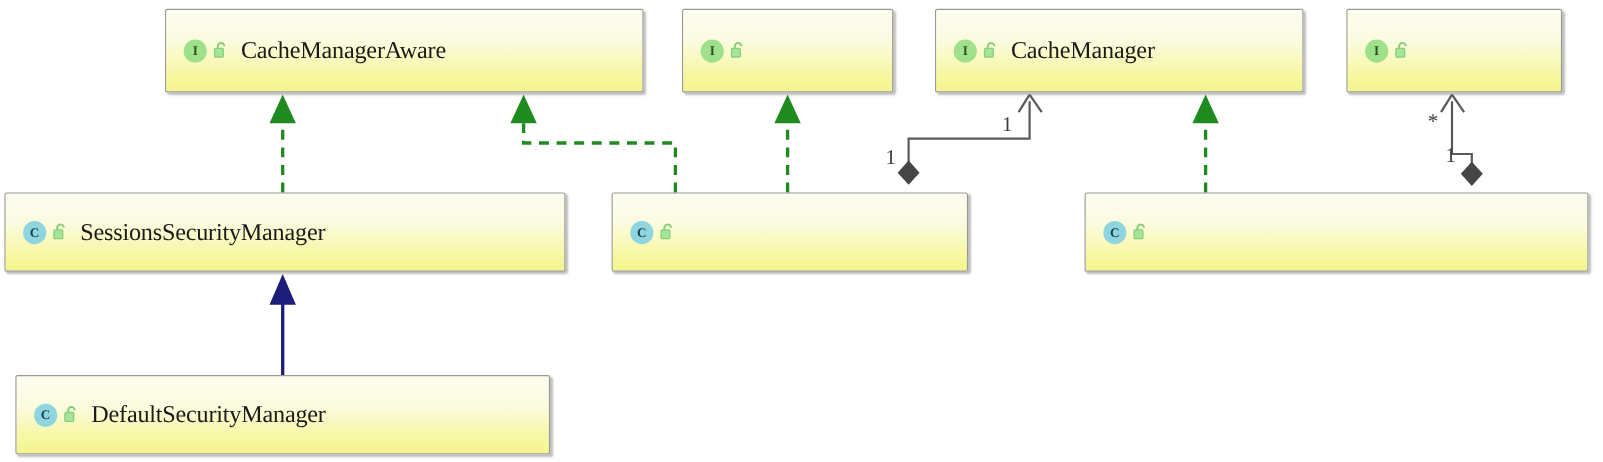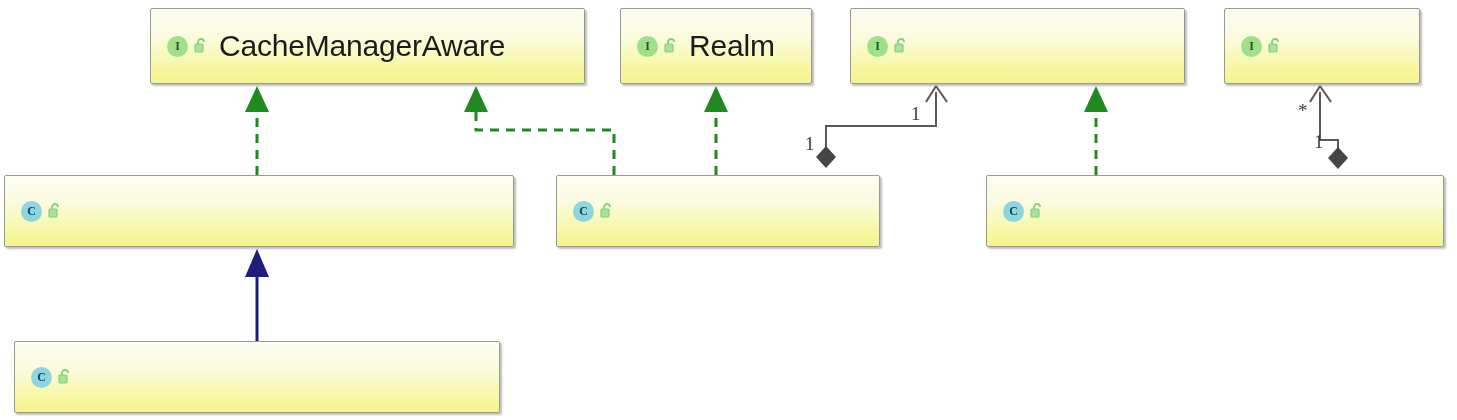--- a/index.html
+++ b/index.html
@@ -65,24 +65,24 @@
   }
   .lock-icon {
     width: 14px;
     height: 16px;
     margin-left: 6px;
     flex: 0 0 auto;
     display: inline-block;
   }
   .node-label {
     margin-left: 11px;
-    font-size: 30px;
+    font-size: 22px;
     color: #1b1b1b;
     letter-spacing: -0.2px;
-    font-family: Liberation Sans, sans-serif;
+    font-family: Liberation Serif, serif;
   }
   .mult {
     position: absolute;
     font-size: 19px;
     color: #3a3a3a;
     font-family: "Liberation Serif", serif;
   }
 </style>
 </head>
 <body>
@@ -154,33 +154,33 @@
 
   <div class="node" style="left:620px; top:8px; width:192px; height:76px;">
     <div class="node-inner">
       <span class="stereo-icon iface">I</span>
       <span class="lock-icon">
         <svg viewBox="0 0 14 16" width="14" height="16" xmlns="http://www.w3.org/2000/svg">
           <path d="M4 6 V4 a3 3 0 0 1 6 0" fill="none" stroke="#86d07a" stroke-width="1.8"></path>
           <rect x="1" y="6" width="8" height="8" rx="1" fill="#a7e39a" stroke="#86d07a" stroke-width="1.2"></rect>
         </svg>
       </span>
-      <span class="node-label">Realm</span>
     </div>
   </div>
 
   <div class="node" style="left:850px; top:8px; width:335px; height:76px;">
     <div class="node-inner">
       <span class="stereo-icon iface">I</span>
       <span class="lock-icon">
         <svg viewBox="0 0 14 16" width="14" height="16" xmlns="http://www.w3.org/2000/svg">
           <path d="M4 6 V4 a3 3 0 0 1 6 0" fill="none" stroke="#86d07a" stroke-width="1.8"></path>
           <rect x="1" y="6" width="8" height="8" rx="1" fill="#a7e39a" stroke="#86d07a" stroke-width="1.2"></rect>
         </svg>
       </span>
+      <span class="node-label">CacheManager</span>
     </div>
   </div>
 
   <div class="node" style="left:1224px; top:8px; width:196px; height:76px;">
     <div class="node-inner">
       <span class="stereo-icon iface">I</span>
       <span class="lock-icon">
         <svg viewBox="0 0 14 16" width="14" height="16" xmlns="http://www.w3.org/2000/svg">
           <path d="M4 6 V4 a3 3 0 0 1 6 0" fill="none" stroke="#86d07a" stroke-width="1.8"></path>
           <rect x="1" y="6" width="8" height="8" rx="1" fill="#a7e39a" stroke="#86d07a" stroke-width="1.2"></rect>
@@ -191,20 +191,21 @@
 
   <div class="node" style="left:4px; top:175px; width:510px; height:72px;">
     <div class="node-inner">
       <span class="stereo-icon cls">C</span>
       <span class="lock-icon">
         <svg viewBox="0 0 14 16" width="14" height="16" xmlns="http://www.w3.org/2000/svg">
           <path d="M4 6 V4 a3 3 0 0 1 6 0" fill="none" stroke="#86d07a" stroke-width="1.8"></path>
           <rect x="1" y="6" width="8" height="8" rx="1" fill="#a7e39a" stroke="#86d07a" stroke-width="1.2"></rect>
         </svg>
       </span>
+      <span class="node-label">SessionsSecurityManager</span>
     </div>
   </div>
 
   <div class="node" style="left:556px; top:175px; width:324px; height:72px;">
     <div class="node-inner">
       <span class="stereo-icon cls">C</span>
       <span class="lock-icon">
         <svg viewBox="0 0 14 16" width="14" height="16" xmlns="http://www.w3.org/2000/svg">
           <path d="M4 6 V4 a3 3 0 0 1 6 0" fill="none" stroke="#86d07a" stroke-width="1.8"></path>
           <rect x="1" y="6" width="8" height="8" rx="1" fill="#a7e39a" stroke="#86d07a" stroke-width="1.2"></rect>
@@ -227,20 +228,21 @@
 
   <div class="node" style="left:14px; top:341px; width:486px; height:72px;">
     <div class="node-inner">
       <span class="stereo-icon cls">C</span>
       <span class="lock-icon">
         <svg viewBox="0 0 14 16" width="14" height="16" xmlns="http://www.w3.org/2000/svg">
           <path d="M4 6 V4 a3 3 0 0 1 6 0" fill="none" stroke="#86d07a" stroke-width="1.8"></path>
           <rect x="1" y="6" width="8" height="8" rx="1" fill="#a7e39a" stroke="#86d07a" stroke-width="1.2"></rect>
         </svg>
       </span>
+      <span class="node-label">DefaultSecurityManager</span>
     </div>
   </div>
 
   <span class="mult" style="left:805px; top:133px;">1</span>
   <span class="mult" style="left:911px; top:103px;">1</span>
   <span class="mult" style="left:1298px; top:100px;">*</span>
   <span class="mult" style="left:1314px; top:131px;">1</span>
 
 </div>
 

